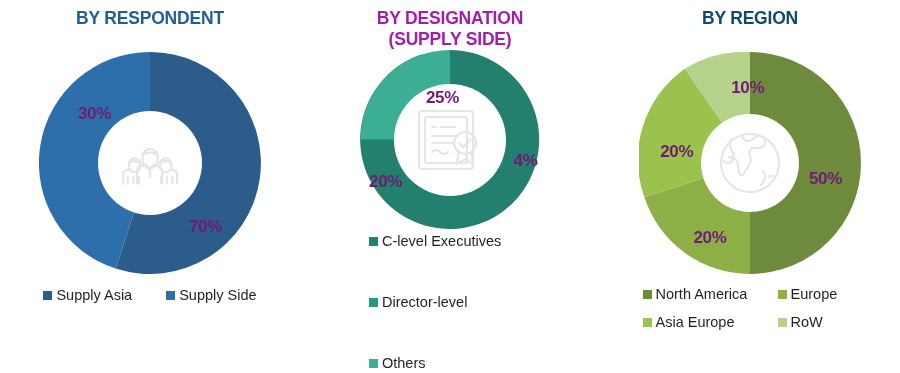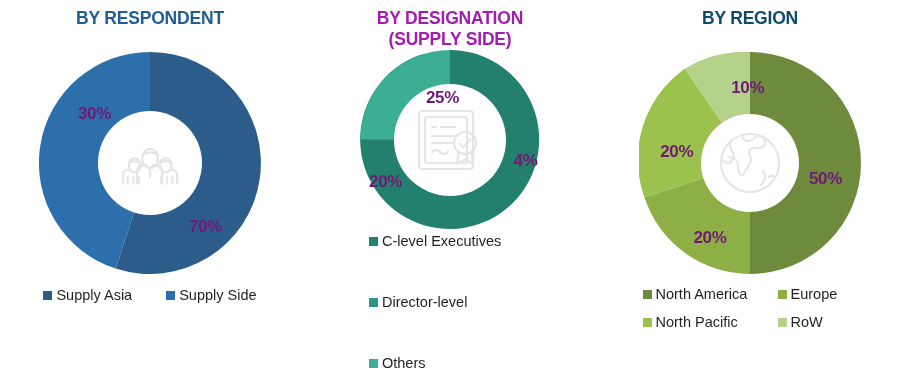--- a/index.html
+++ b/index.html
@@ -276,21 +276,21 @@
       <div class="legend-item">
         <span class="legend-swatch" style="background:#6E8B3D"></span>
         <span class="legend-label">North America</span>
       </div>
       <div class="legend-item">
         <span class="legend-swatch" style="background:#8DAF46"></span>
         <span class="legend-label">Europe</span>
       </div>
       <div class="legend-item">
         <span class="legend-swatch" style="background:#9BC24C"></span>
-        <span class="legend-label">North Pacific</span>
+        <span class="legend-label">Asia Europe</span>
       </div>
       <div class="legend-item">
         <span class="legend-swatch" style="background:#B5D18A"></span>
         <span class="legend-label">RoW</span>
       </div>
     </div>
   </div>
 
 </div>
 

